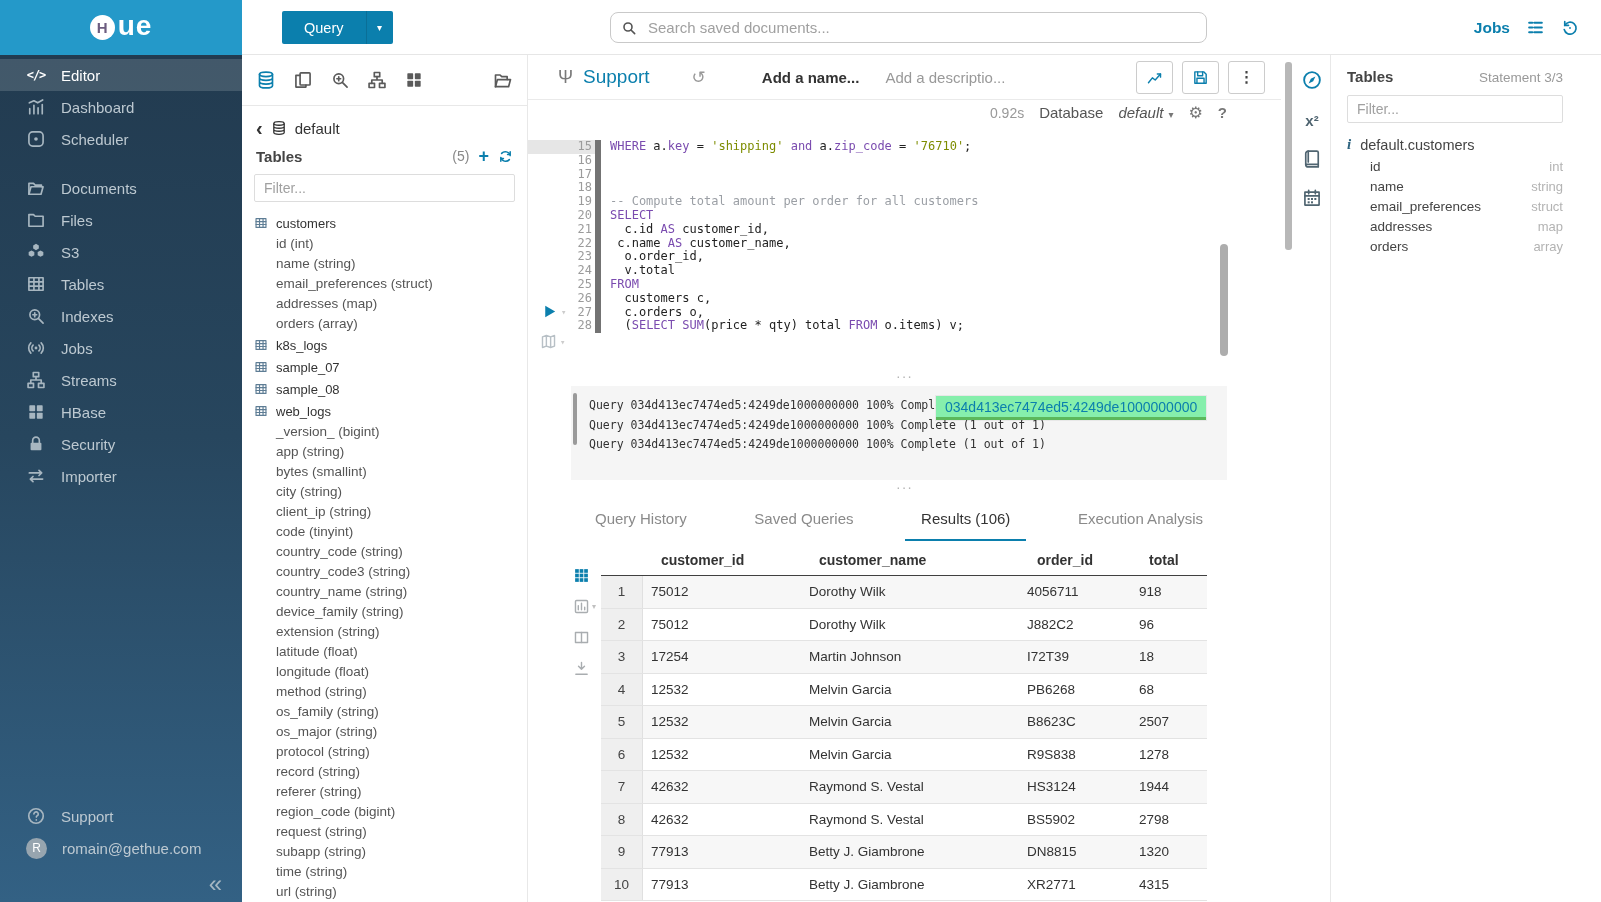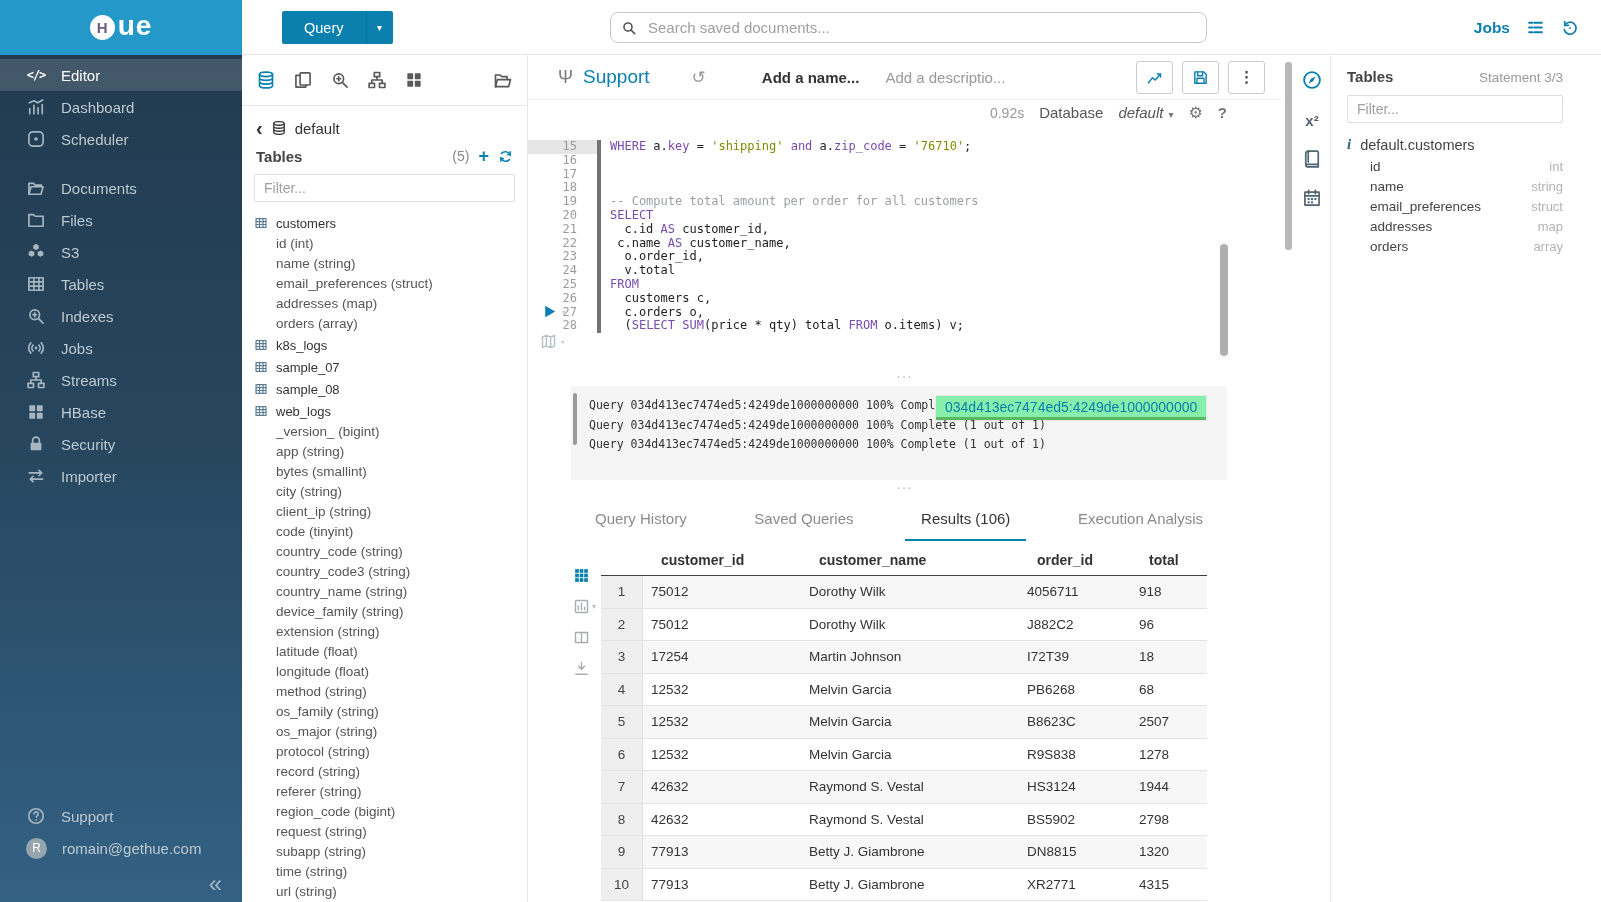--- a/index.html
+++ b/index.html
@@ -74,21 +74,21 @@
   .ed-btn.kebab{color:#444;font-size:15px;font-weight:bold;}
   .status-row{position:absolute;top:48px;right:54px;display:flex;align-items:center;gap:15px;font-size:15px;color:#555;}
   .exec-time{color:#999;font-size:14px;}
   .db-select{cursor:pointer;font-style:italic;}
   .db-caret{font-size:10px;color:#777;margin-left:5px;}
   .gear{color:#777;font-size:16px;cursor:pointer;}
   .help-q{color:#777;font-weight:bold;font-size:15px;cursor:pointer;}
 
   .code-area{position:absolute;top:85px;left:0;right:0;height:240px;font-family:"DejaVu Sans Mono",monospace;font-size:12px;}
   .code-line{display:flex;height:13.8px;line-height:13.8px;}
-  .ln{flex:0 0 73px;text-align:right;padding-right:20px;color:#9b9b9b;box-sizing:border-box;border-right:4px solid #737373;}
+  .ln{flex:0 0 73px;text-align:right;padding-right:3px;color:#9b9b9b;box-sizing:border-box;border-right:6px solid #737373;}
   .ln.ln-active{background:#e6e6e6;}
   .ct{padding-left:9px;white-space:pre;color:#222;}
   .tok-k{color:#7a4baf;}
   .tok-s{color:#7d8c00;}
   .tok-c{color:#9b9fa5;}
   .tok-p{color:#222;}
   .play-btn{position:absolute;left:13px;top:163px;width:17px;height:17px;color:#0b7fad;cursor:pointer;}
   .play-caret{position:absolute;left:33px;top:167px;color:#ccc;font-size:9px;cursor:pointer;}
   .book-btn{position:absolute;left:12px;top:193px;width:17px;height:17px;color:#b8c0c6;cursor:pointer;}
   .book-caret{position:absolute;left:32px;top:197px;color:#ccc;font-size:9px;cursor:pointer;}

